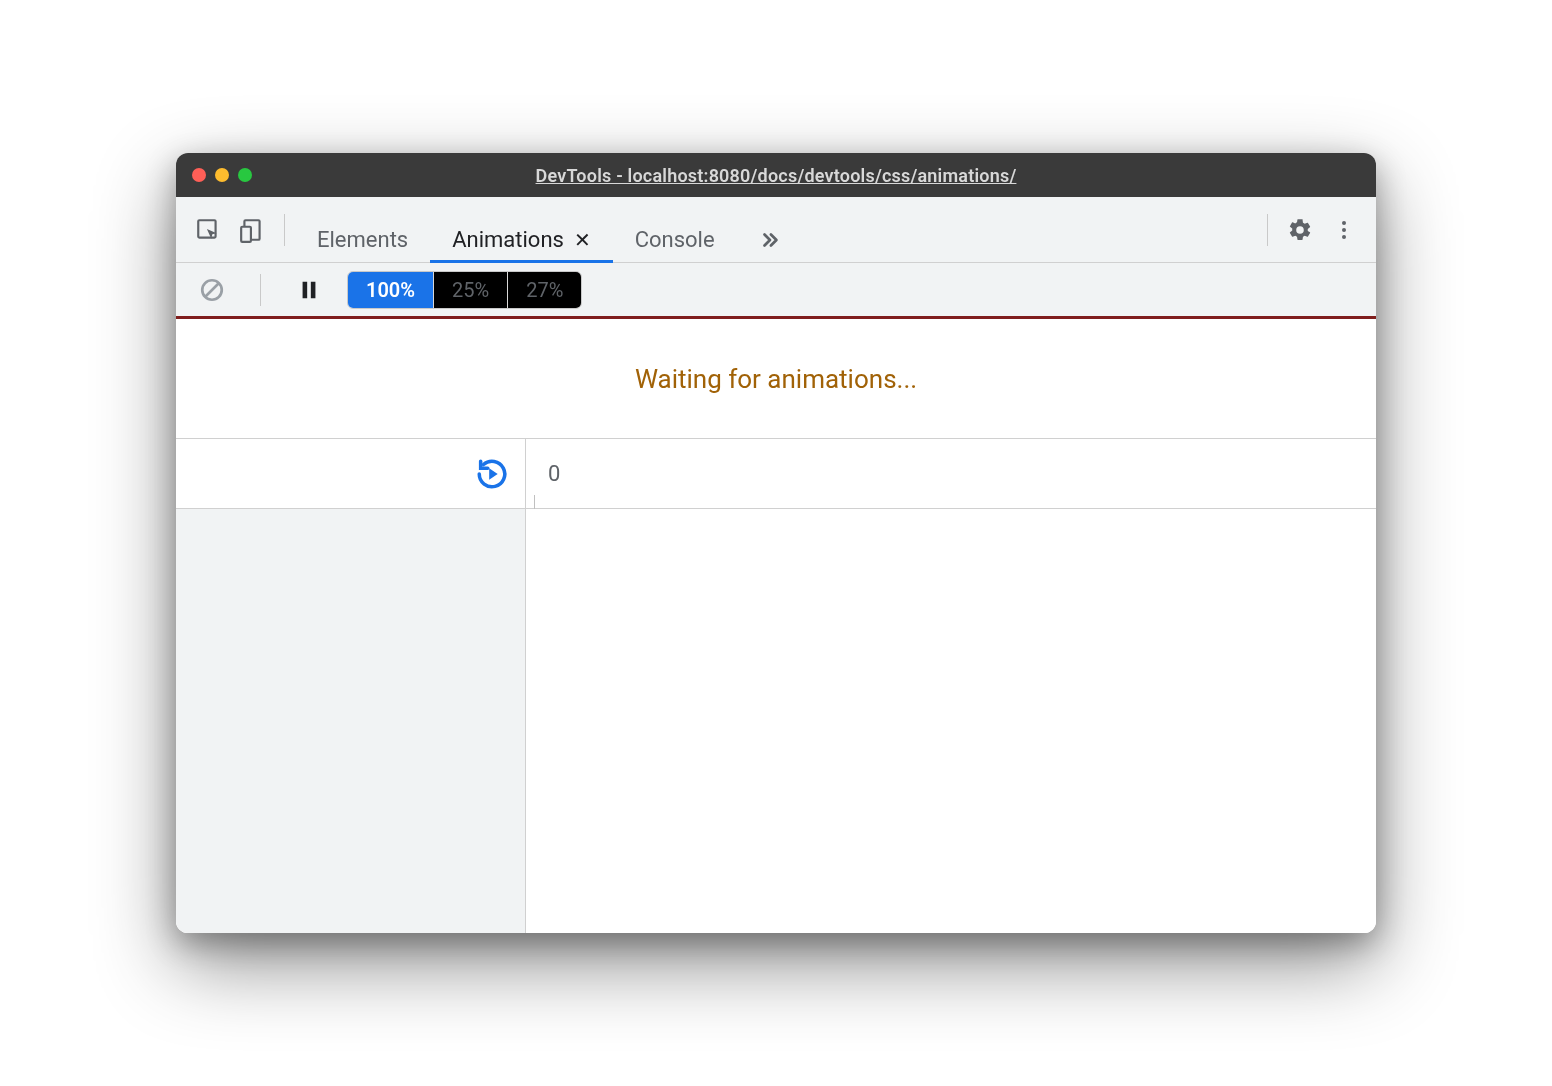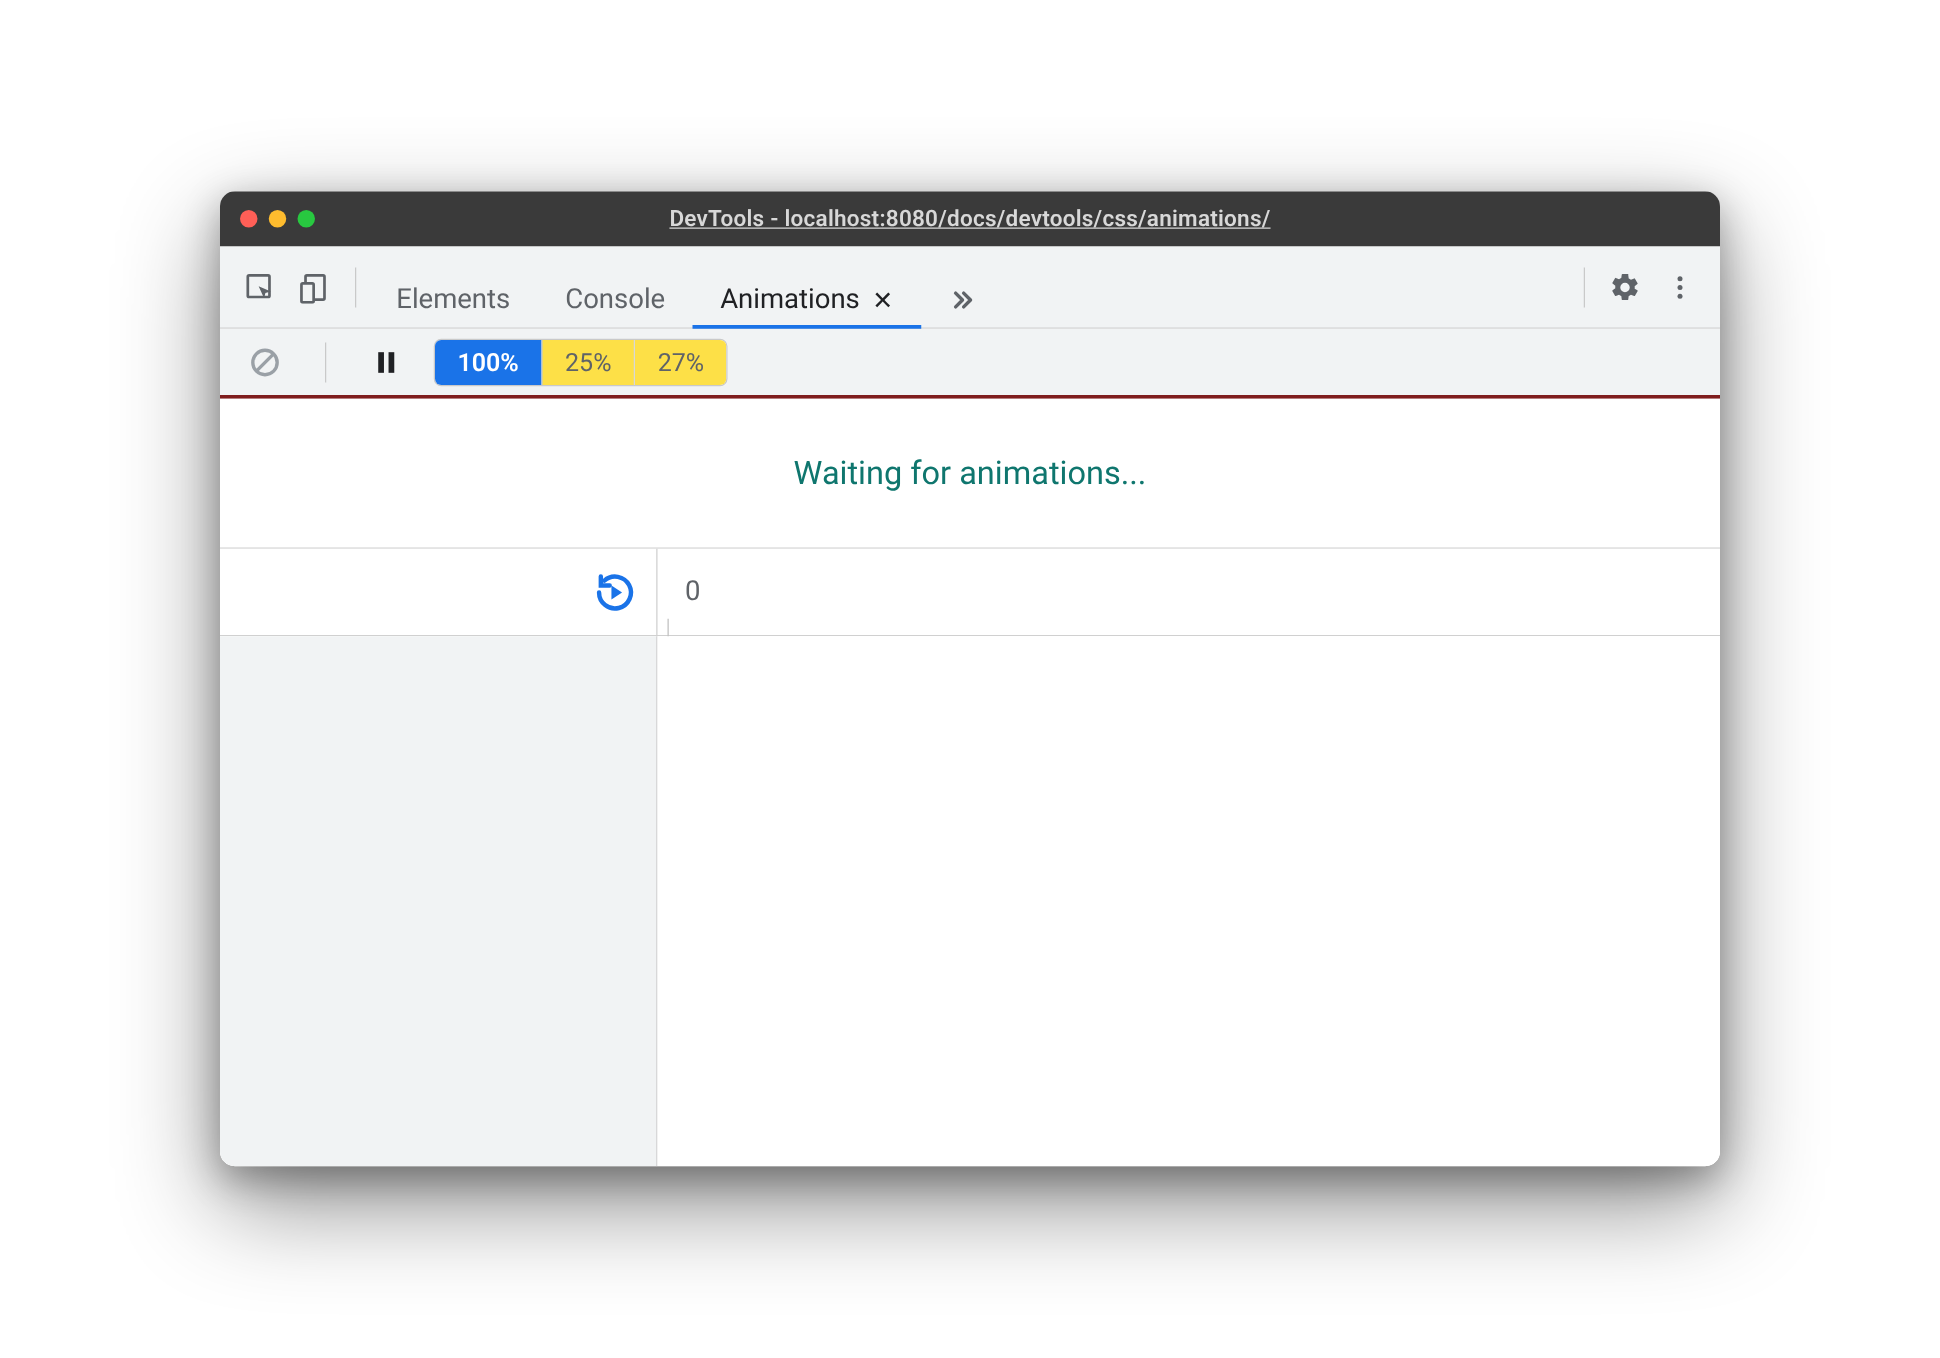--- a/index.html
+++ b/index.html
@@ -122,35 +122,35 @@
     border-radius: 6px;
     overflow: hidden;
     background: #fff;
   }
   .speed-btn {
     padding: 6px 18px;
     font-size: 20px;
     color: #5f6368;
     border-right: 1px solid #d8d8d8;
     cursor: pointer;
-    background: #fde047;
+    background: #000000;
   }
   .speed-btn:last-child { border-right: none; }
   .speed-btn.active {
     background: #1a73e8;
     color: #fff;
     font-weight: 600;
   }
   
   .waiting {
     height: 120px;
     display: flex;
     align-items: center;
     justify-content: center;
-    color: #0f766e;
+    color: #a16207;
     font-size: 26px;
     border-bottom: 1px solid #d0d0d0;
     background: #fff;
   }
   
   .timeline-header {
     height: 70px;
     border-bottom: 1px solid #d0d0d0;
     display: flex;
     background: #fff;
@@ -223,26 +223,26 @@
         <rect x="5" y="3" width="14" height="18" rx="1"></rect>
         <rect x="2" y="9" width="9" height="14" rx="1" fill="#f1f3f4"></rect>
       </svg>
     </div>
     <div class="vsep"></div>
 
     <div class="tabs">
       <div class="tab">
         <span>Elements</span>
       </div>
-      <div class="tab">
-        <span>Console</span>
-      </div>
       <div class="tab active">
         <span>Animations</span>
         <span class="close">✕</span>
+      </div>
+      <div class="tab">
+        <span>Console</span>
       </div>
       <div class="tab">
         <span>
           <svg width="22" height="22" viewBox="0 0 24 24" fill="none" stroke="#5f6368" stroke-width="3" stroke-linecap="round" stroke-linejoin="round">
             <path d="M6 6l6 6-6 6"></path>
               <path d="M13 6l6 6-6 6"></path>
           </svg>
         </span>
       </div>
     </div>

